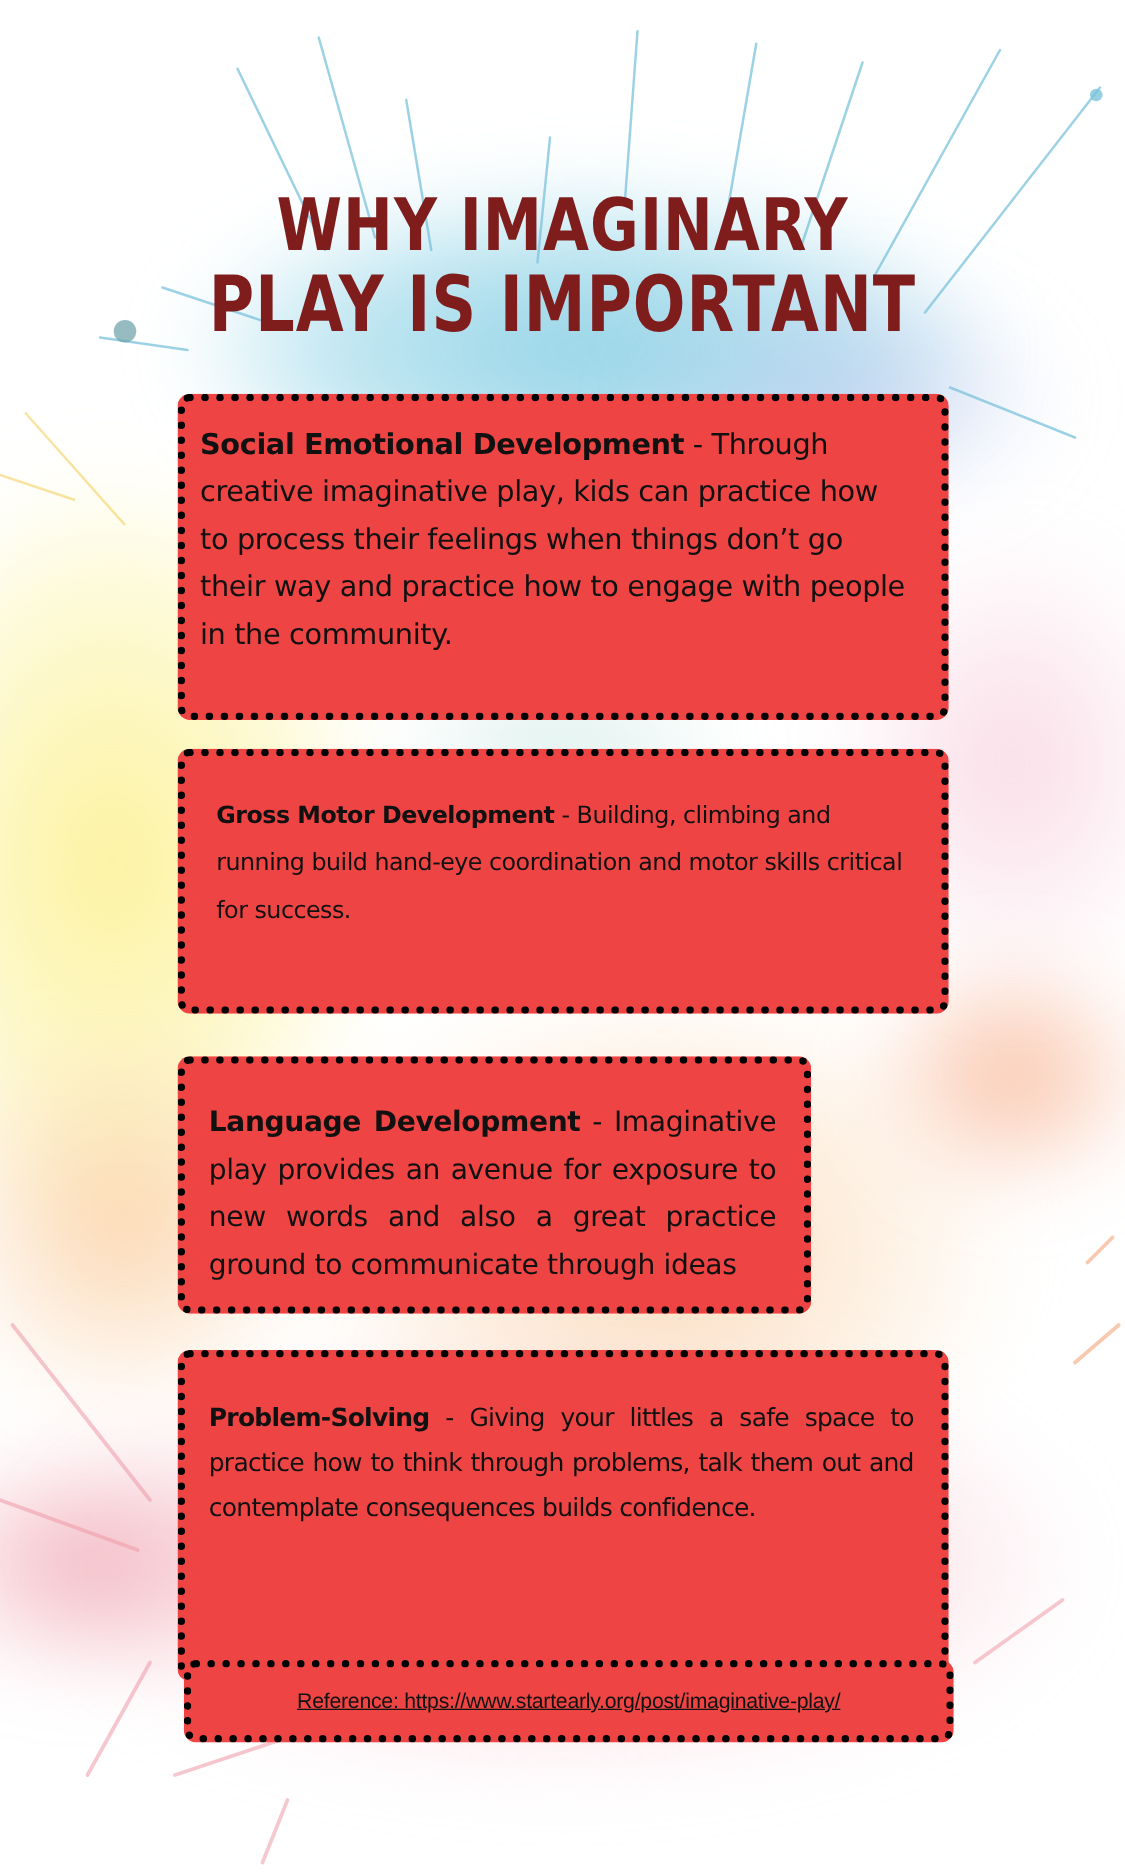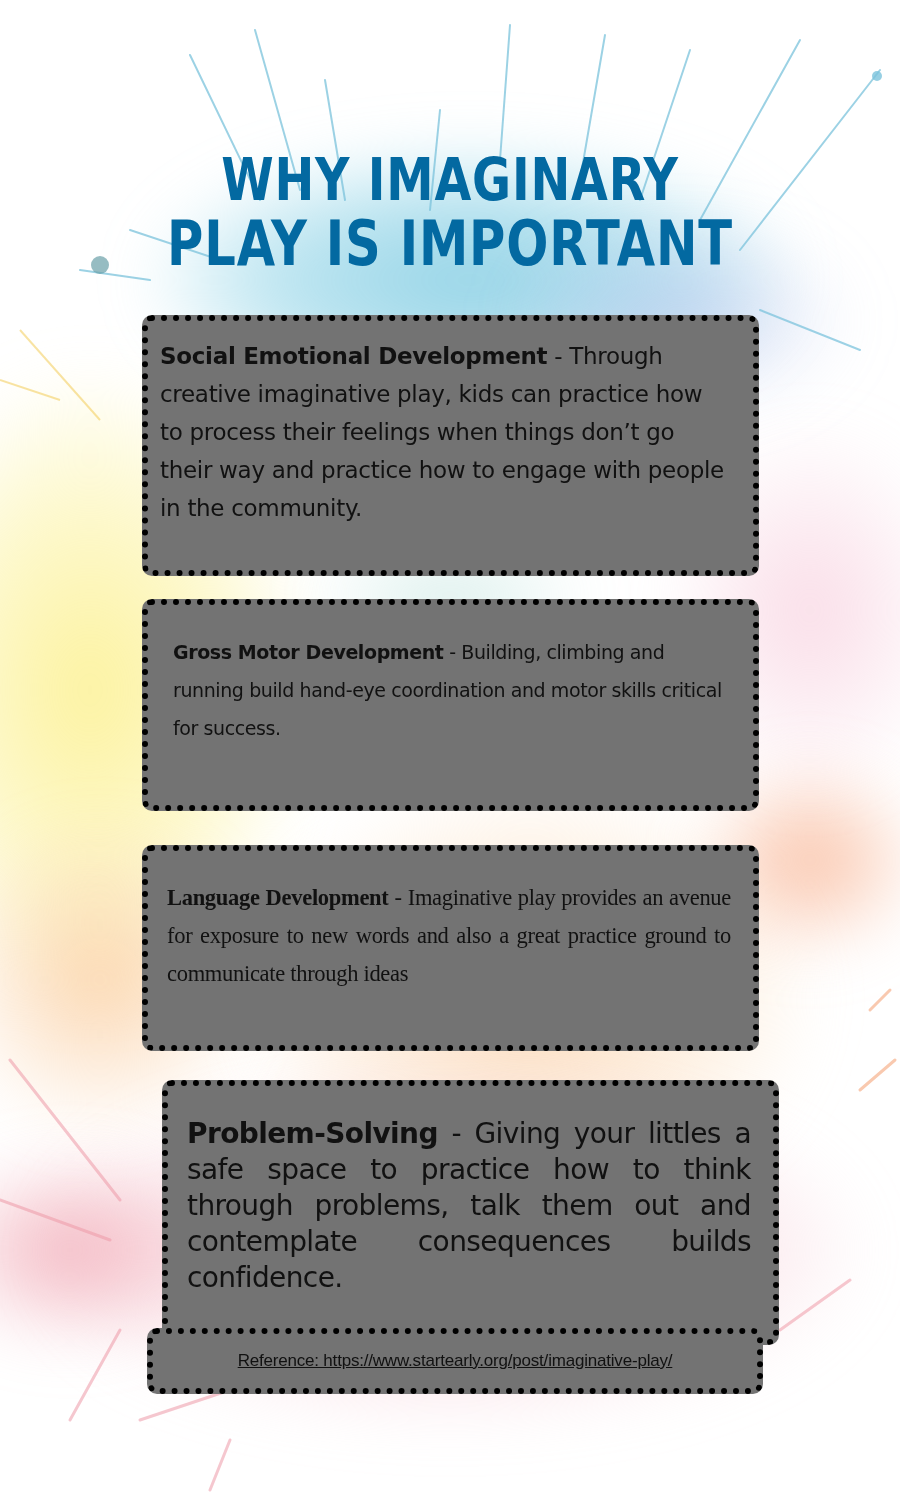--- a/index.html
+++ b/index.html
@@ -68,21 +68,21 @@
       pointer-events: none;
     }
 
     
     .title {
       position: absolute;
       left: 0;
       top: 148px;
       width: 900px;
       text-align: center;
-      color: #0369a1;
+      color: #7f1d1d;
       font-family: "DejaVu Sans", sans-serif;
       font-weight: bold;
       text-transform: uppercase;
       line-height: 64px;
       letter-spacing: 1px;
       margin: 0;
     }
     .title-line {
       display: block;
       font-size: 58px;
@@ -90,21 +90,21 @@
       transform-origin: center;
     }
     .title-line.l2 {
       font-size: 62px;
       transform: scaleX(0.80);
     }
 
     
     .card {
       position: absolute;
-      background: #737373;
+      background: #ef4444;
       border: 6px dotted #000000;
       border-radius: 10px;
       box-sizing: border-box;
       color: #111111;
       font-family: "DejaVu Sans", sans-serif;
     }
     .card p {
       margin: 0;
     }
     .card .head {
@@ -118,36 +118,34 @@
       letter-spacing: -0.3px;
     }
     .card-2 {
       left: 142px; top: 599px; width: 617px; height: 212px;
       padding: 28px 22px 0 25px;
       font-size: 19px;
       line-height: 38px;
       letter-spacing: -0.4px;
     }
     .card-3 {
-      left: 142px; top: 845px; width: 617px; height: 206px;
+      left: 142px; top: 845px; width: 507px; height: 206px;
       padding: 28px 22px 0 19px;
       font-size: 22.5px;
       line-height: 38px;
       text-align: justify;
       letter-spacing: -0.3px;
-      font-family: Liberation Serif, serif;
     }
     .card-4 {
       left: 142px; top: 1080px; width: 617px; height: 265px;
       padding: 30px 22px 0 19px;
-      font-size: 28px;
+      font-size: 20px;
       line-height: 36px;
       text-align: justify;
       letter-spacing: -0.6px;
-      margin-left: 20px;
     }
     .card-ref {
       left: 147px; top: 1308px; width: 616px; height: 66px;
       display: flex;
       align-items: center;
       justify-content: center;
       padding: 0;
       font-family: "Liberation Sans", sans-serif;
       font-size: 17px;
       margin-top: 20px;

